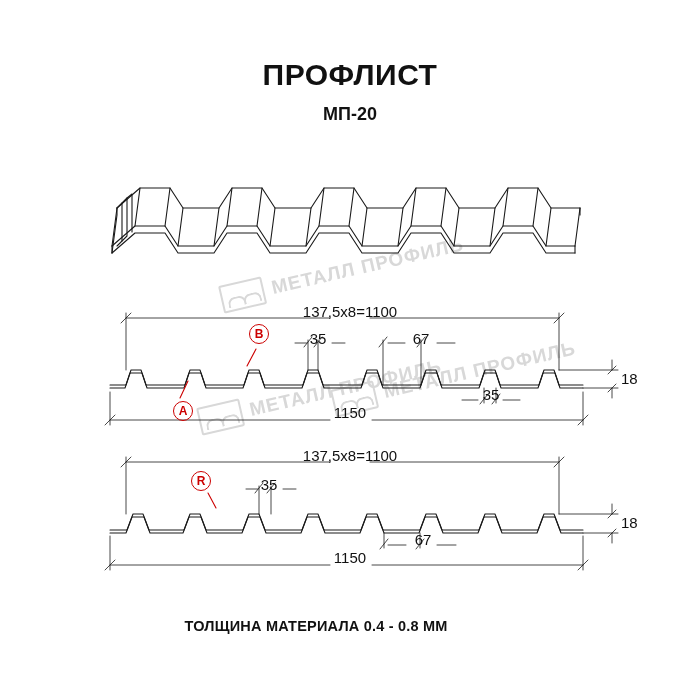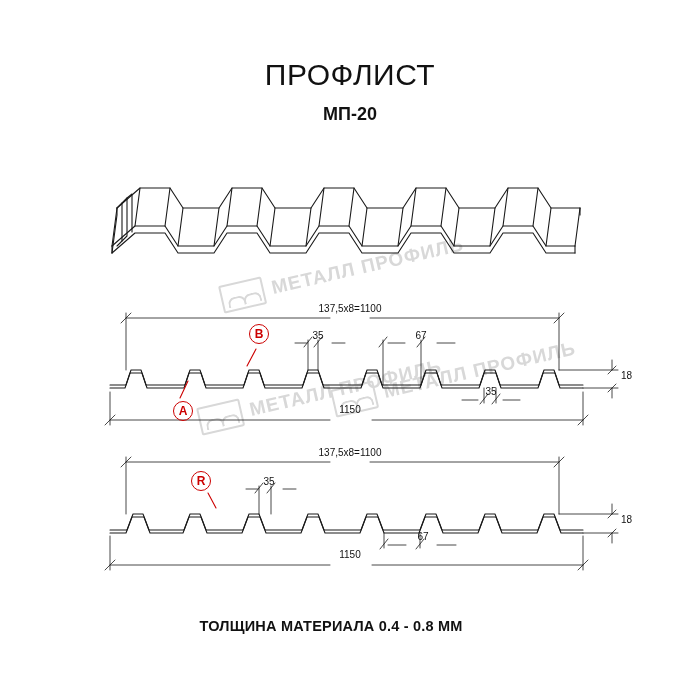--- a/index.html
+++ b/index.html
@@ -20,38 +20,38 @@
     width: 700px;
     height: 700px;
   }
   .title {
     position: absolute;
     top: 58px;
     left: 0;
     width: 700px;
     text-align: center;
     font-size: 30px;
-    font-weight: normal;
+    font-weight: bold;
     letter-spacing: 0.5px;
     color: #111111;
   }
   .subtitle {
     position: absolute;
     top: 104px;
     left: 0;
     width: 700px;
     text-align: center;
     font-size: 18px;
     font-weight: bold;
     color: #111111;
   }
   .footer-note {
     position: absolute;
     top: 618px;
-    left: 15px;
+    left: 0;
     width: 632px;
     text-align: center;
     font-size: 14.5px;
     font-weight: bold;
     letter-spacing: 0.2px;
     color: #111111;
   }
   .svg-layer {
     position: absolute;
     top: 0;
@@ -97,21 +97,21 @@
     height: 8px;
     border: 2px solid #d8d8d8;
     border-bottom: none;
     border-radius: 7px 7px 0 0;
   }
   .wm1 { left: 218px; top: 258px; transform: rotate(-13deg); }
   .wm2 { left: 196px; top: 380px; transform: rotate(-13deg); }
   .wm3 { left: 330px; top: 362px; transform: rotate(-13deg); }
   .lbl {
     position: absolute;
-    font-size: 10px;
+    font-size: 15px;
     color: #111111;
     white-space: nowrap;
   }
   .lbl-c { transform: translateX(-50%); }
   .mark-letter {
     position: absolute;
     width: 20px;
     height: 20px;
     border: 1.4px solid #cc0000;
     border-radius: 50%;

